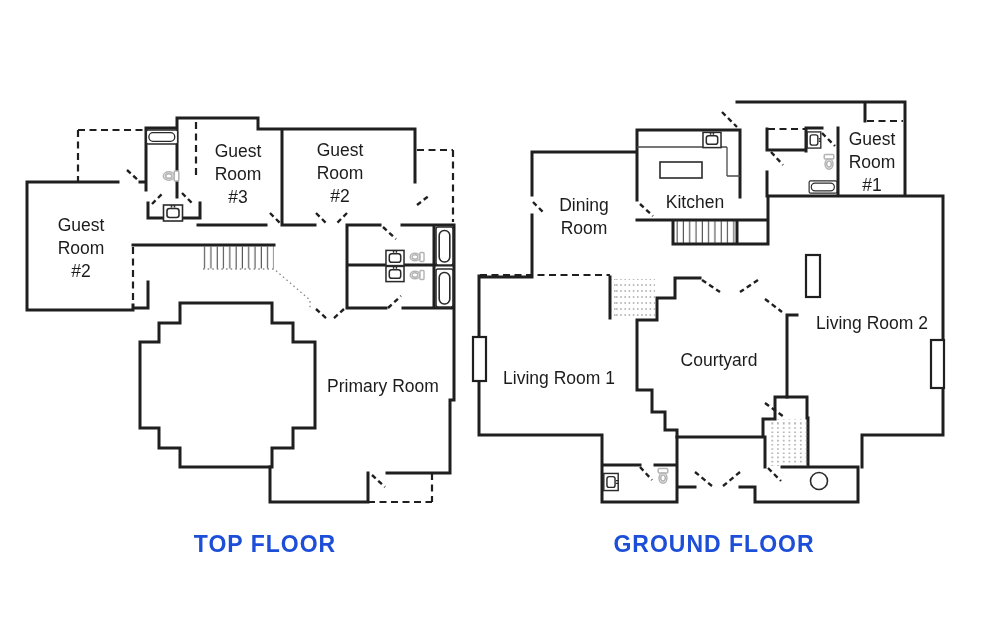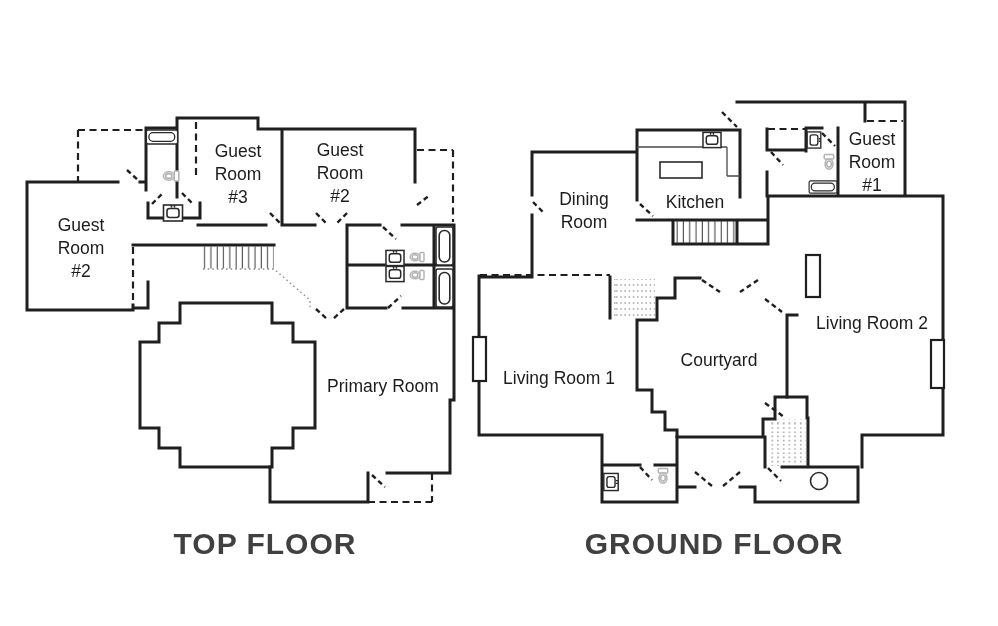--- a/index.html
+++ b/index.html
@@ -19,21 +19,21 @@
   .fx{stroke:var(--fixture);stroke-width:1.6;fill:#fff;}
   .fx-muted{stroke:var(--fixture-muted);stroke-width:1.6;fill:#fff;}
   .wallrect{stroke:var(--wall);stroke-width:2.2;fill:#fff;}
   .lbl{
     position:absolute;transform:translate(-50%,-50%);text-align:center;
     font-size:17.5px;line-height:1.3;color:var(--text);
   }
   .nowrap{white-space:nowrap;}
   .floor-title{
     position:absolute;transform:translate(-50%,-50%);white-space:nowrap;
-    font-size:30px;font-weight:800;letter-spacing:1px;color:#404040;
+    font-size:23px;font-weight:800;letter-spacing:1px;color:#1d4ed8;
   }
 </style>
 </head>
 <body>
 
 <div class="canvas">
 
   <svg class="plan-svg" viewBox="0 0 998 626">
     <defs>
       <pattern id="vticks" width="6.3" height="23" patternUnits="userSpaceOnUse">
@@ -171,21 +171,21 @@
       <rect x="931" y="340" width="13" height="48" class="wallrect"></rect>
       <rect x="806" y="255" width="14" height="42" class="wallrect"></rect>
     </g>
   </svg>
 
   <div class="lbl" style="left:81px;top:248px;width:62px;">Guest Room #2</div>
   <div class="lbl" style="left:238px;top:174px;width:62px;">Guest Room #3</div>
   <div class="lbl" style="left:340px;top:173px;width:62px;">Guest Room #2</div>
   <div class="lbl nowrap" style="left:383px;top:386px;">Primary Room</div>
 
-  <div class="lbl" style="left:584px;top:211px;width:86px;">Dining Room</div>
+  <div class="lbl" style="left:584px;top:217px;width:86px;">Dining Room</div>
   <div class="lbl nowrap" style="left:695px;top:202px;">Kitchen</div>
   <div class="lbl" style="left:872px;top:162px;width:67px;">Guest Room #1</div>
   <div class="lbl nowrap" style="left:559px;top:358px;margin-top:20px;">Living Room 1</div>
   <div class="lbl nowrap" style="left:719px;top:360px;">Courtyard</div>
   <div class="lbl nowrap" style="left:872px;top:323px;">Living Room 2</div>
 
   <div class="floor-title" style="left:265px;top:544px;">TOP FLOOR</div>
   <div class="floor-title" style="left:714px;top:544px;">GROUND FLOOR</div>
 
 </div>

